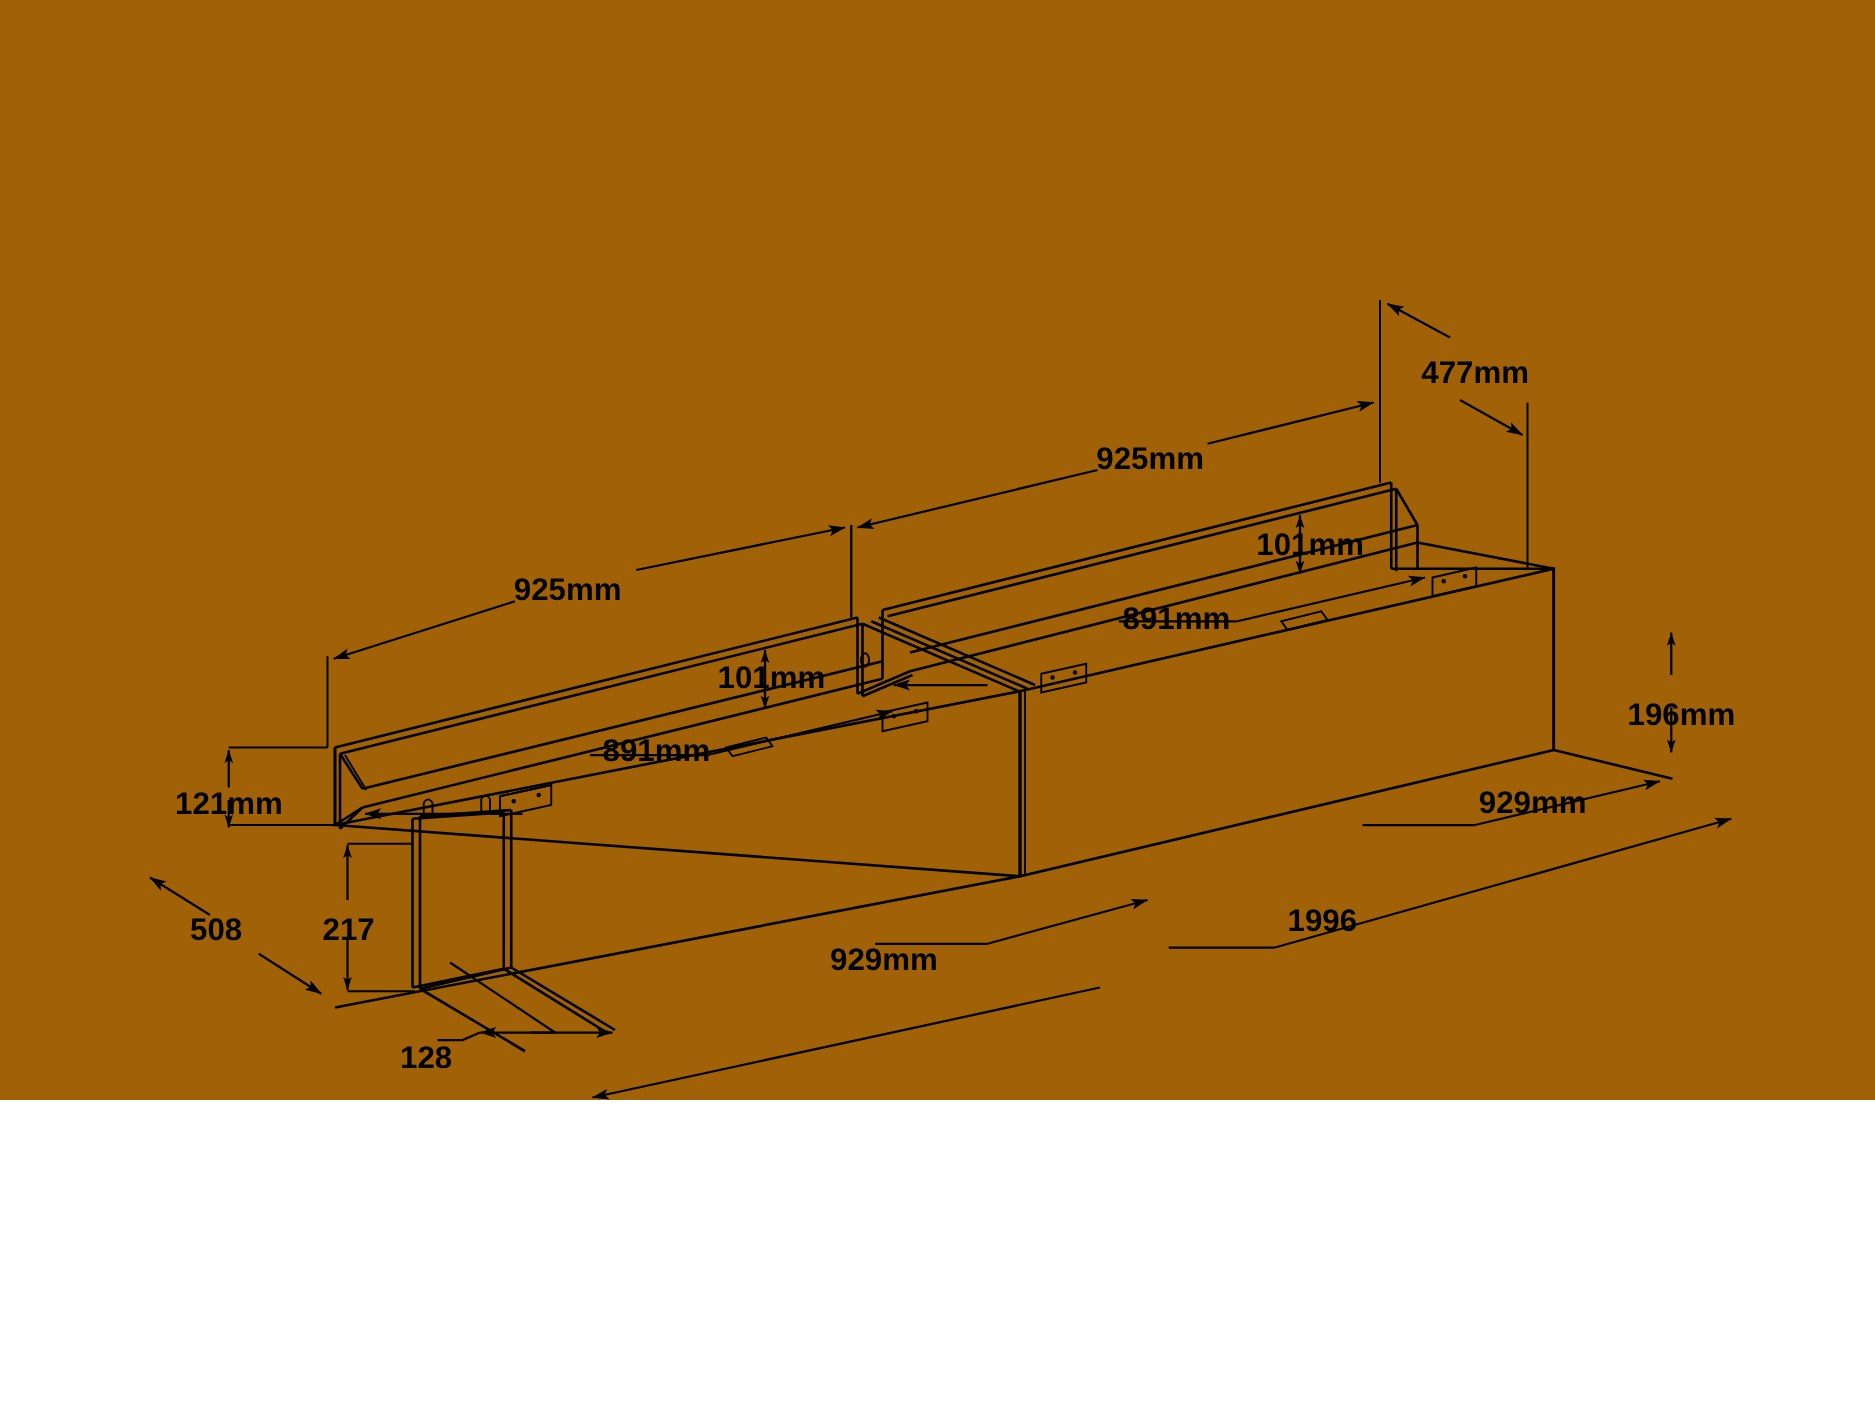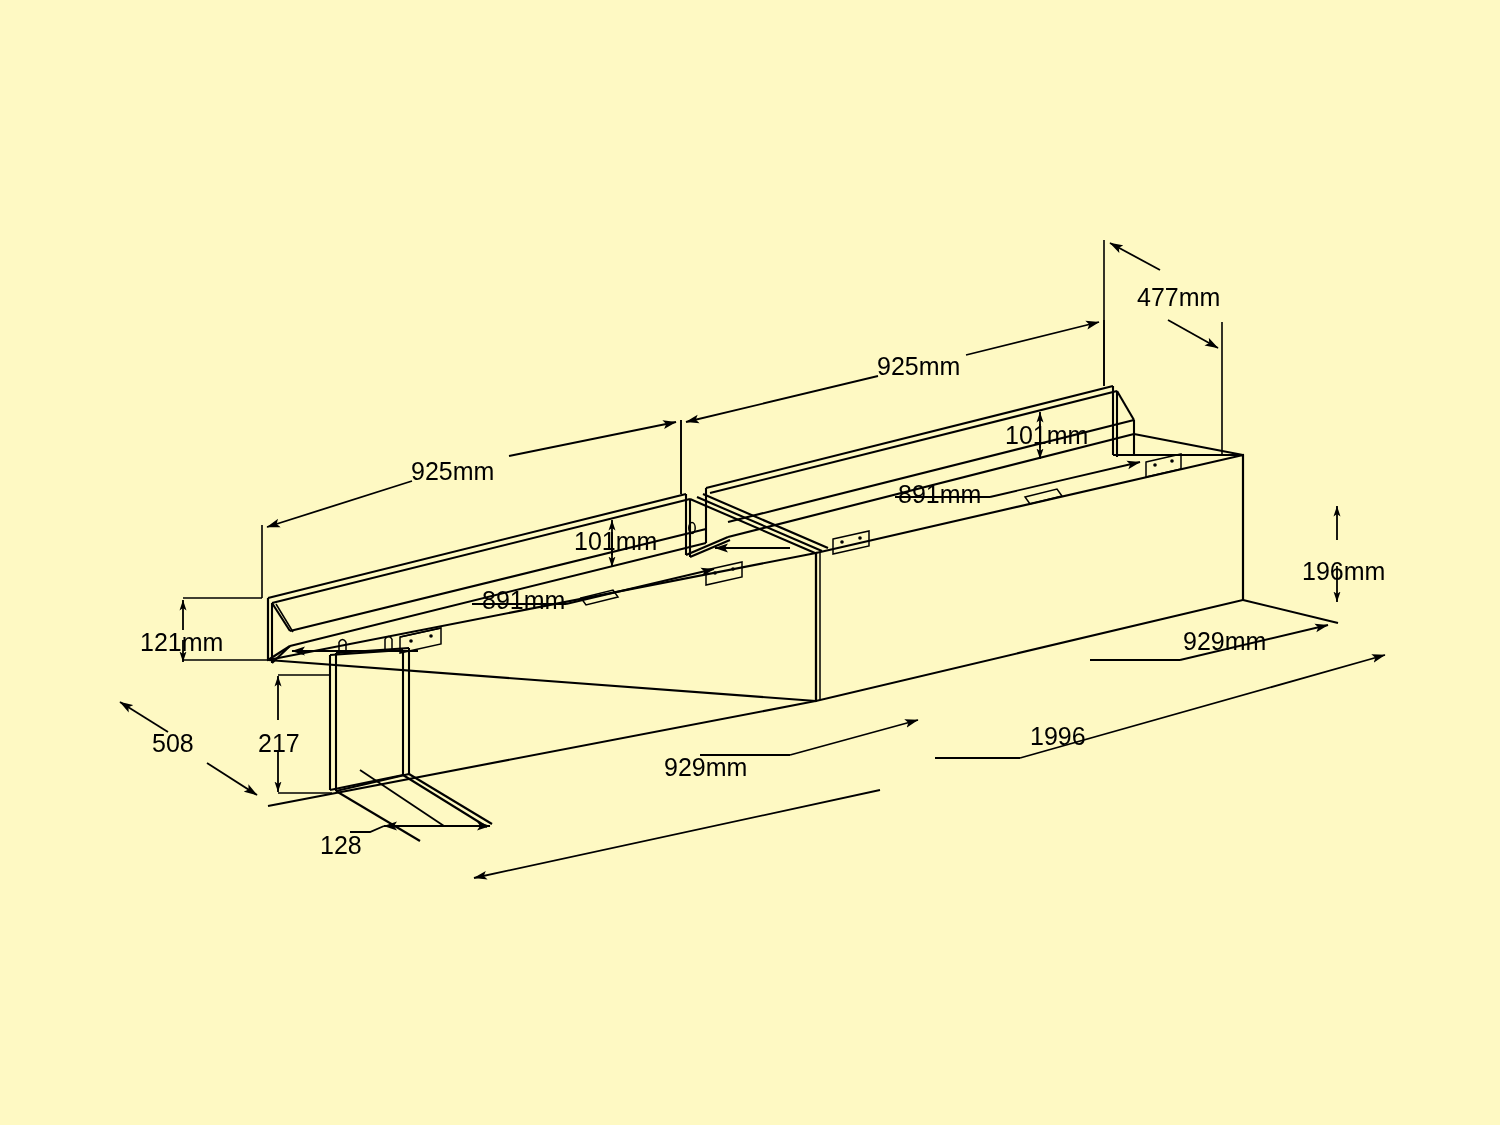--- a/index.html
+++ b/index.html
@@ -7,23 +7,24 @@
     margin: 0;
     padding: 0;
     background: #ffffff;
   }
   body {
     font-family: "Liberation Sans", sans-serif;
   }
   #stage {
     position: relative;
     width: 1500px;
-    height: 1125px;
-    background: #fef9c3;
+    height: 880px;
+    background: #a16207;
     overflow: hidden;
+    font-weight: bold;
   }
   #drawing {
     position: absolute;
     left: 0;
     top: 0;
     width: 1500px;
     height: 1125px;
   }
   .dim-text {
     font-family: "Liberation Sans", sans-serif;

